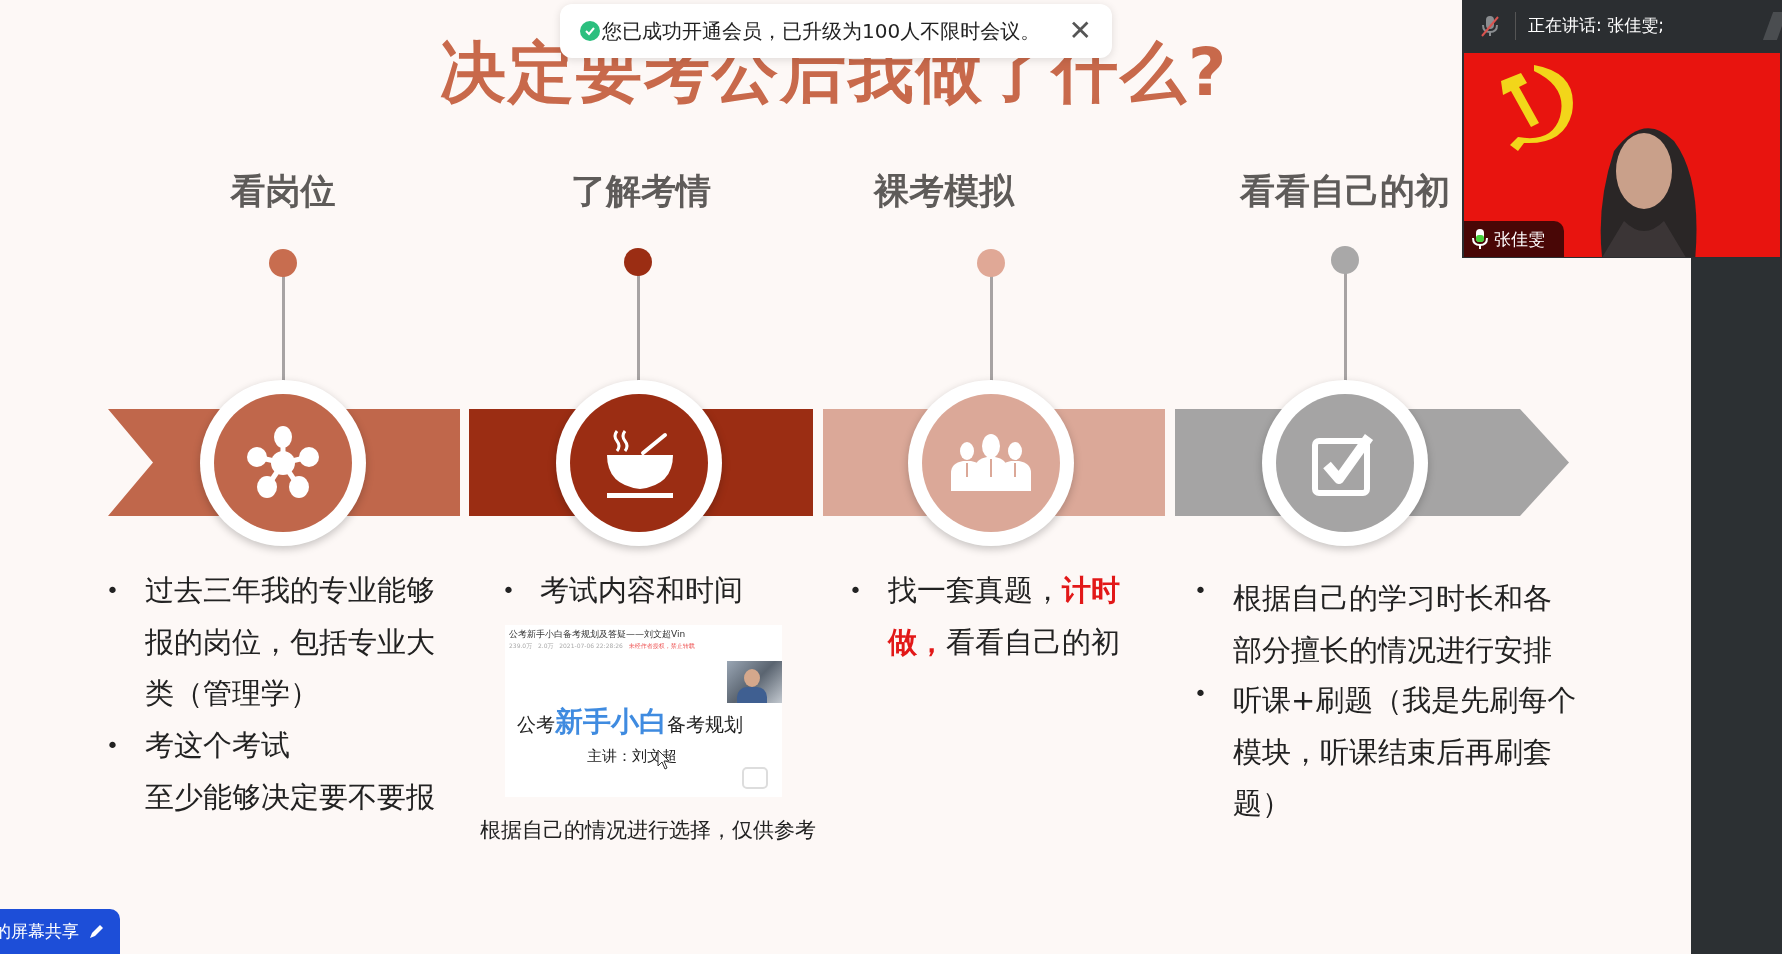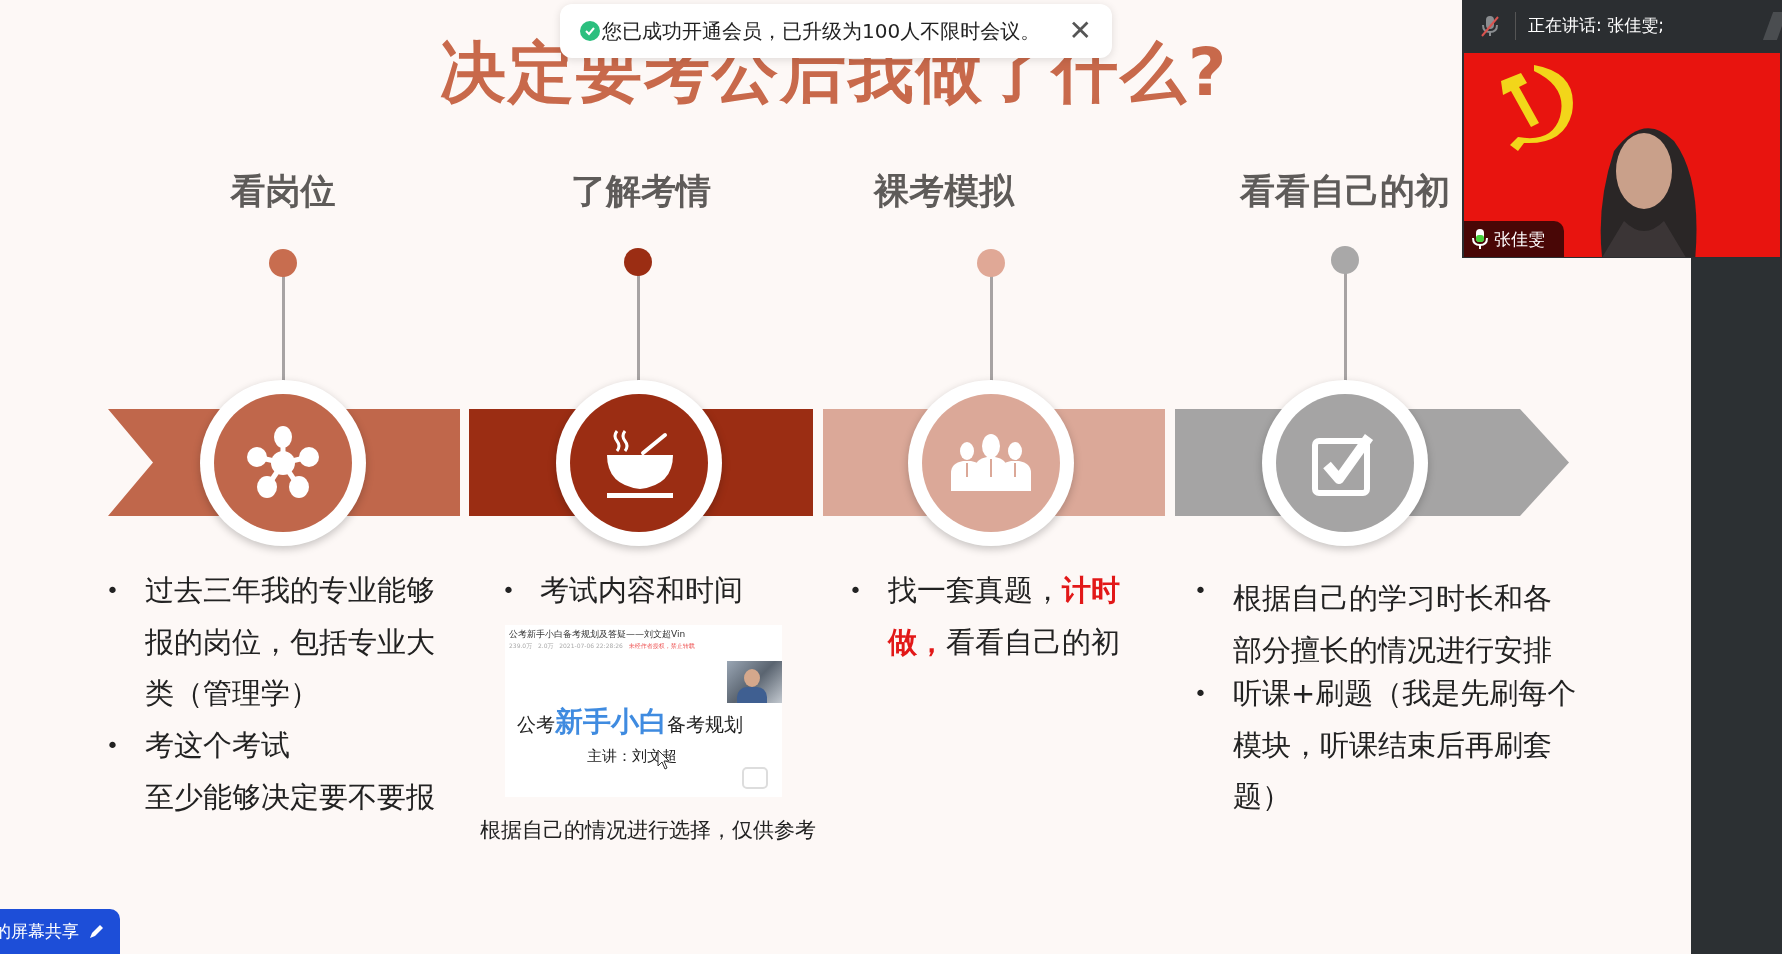--- a/index.html
+++ b/index.html
@@ -187,21 +187,21 @@
     </div>
   </div>
 
   <div class="bullets" style="left:1194px; top:565px;">
     <span class="b" style="left:0; top:0;">•</span>
     <div style="position:absolute; left:39px; top:8px; white-space:nowrap;">
       <div>根据自己的学习时长和各</div>
       <div>部分擅长的情况进行安排</div>
     </div>
     <span class="b" style="left:0; top:103px;">•</span>
-    <div style="position:absolute; left:39px; top:103px; white-space:nowrap;">
+    <div style="position:absolute; left:39px; top:110px; white-space:nowrap;">
       <div>听课+刷题（我是先刷每个</div>
       <div>模块，听课结束后再刷套</div>
       <div>题）</div>
     </div>
   </div>
 </div>
 
 <div class="right-strip"></div>
 
 <div class="toast">

